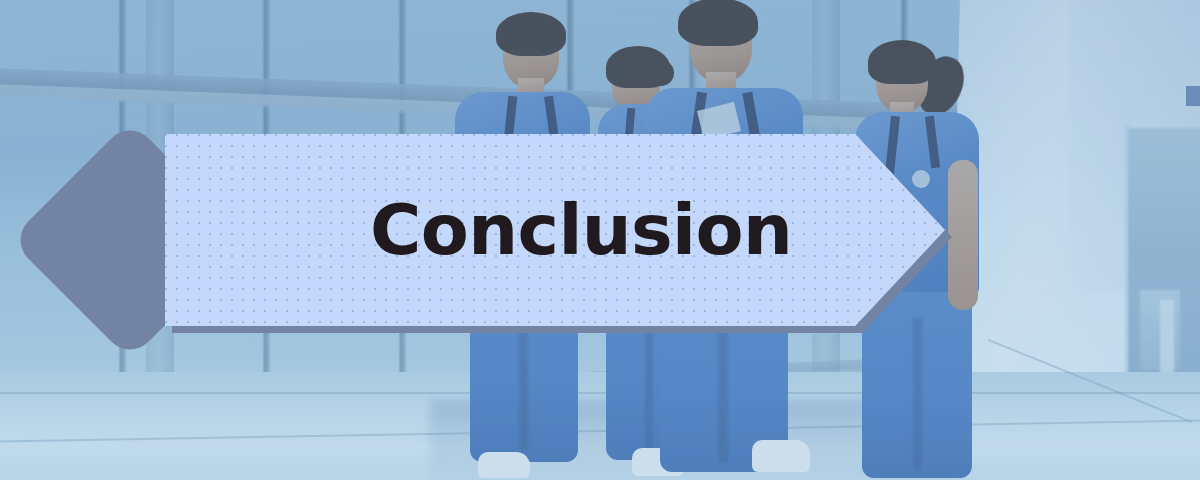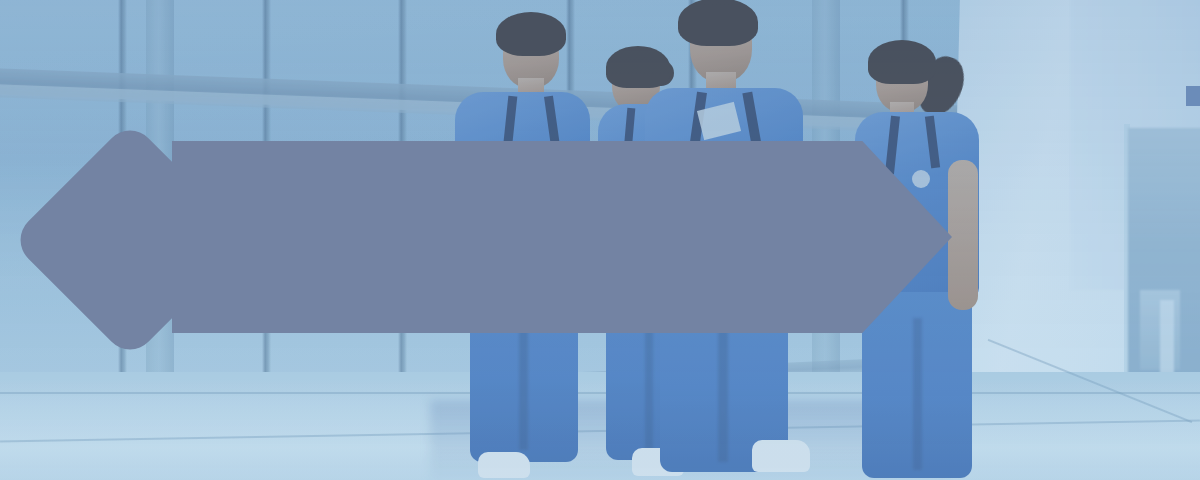--- a/index.html
+++ b/index.html
@@ -398,14 +398,17 @@
     </div>
 
     <div class="photo-tint"></div>
     <div class="photo-tint-2"></div>
   </div>
 
   <div class="diamond"></div>
 
   <div class="arrow-shadow"></div>
 
+  <div class="arrow-banner">
+    <h1 class="banner-title">Conclusion</h1>
+  </div>
 
 </div>
 
 </body></html>

